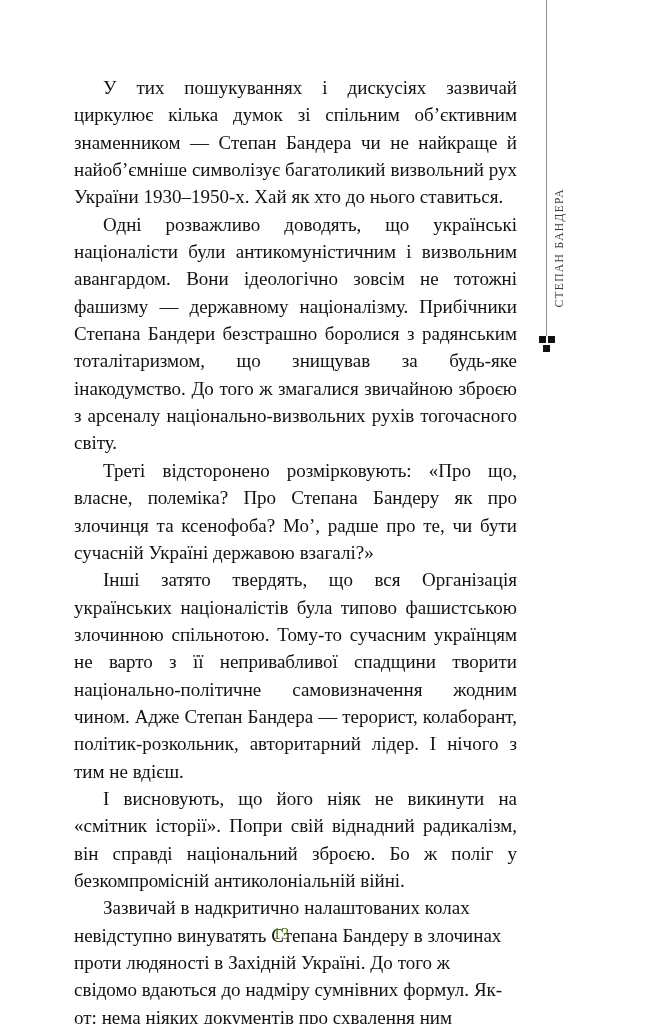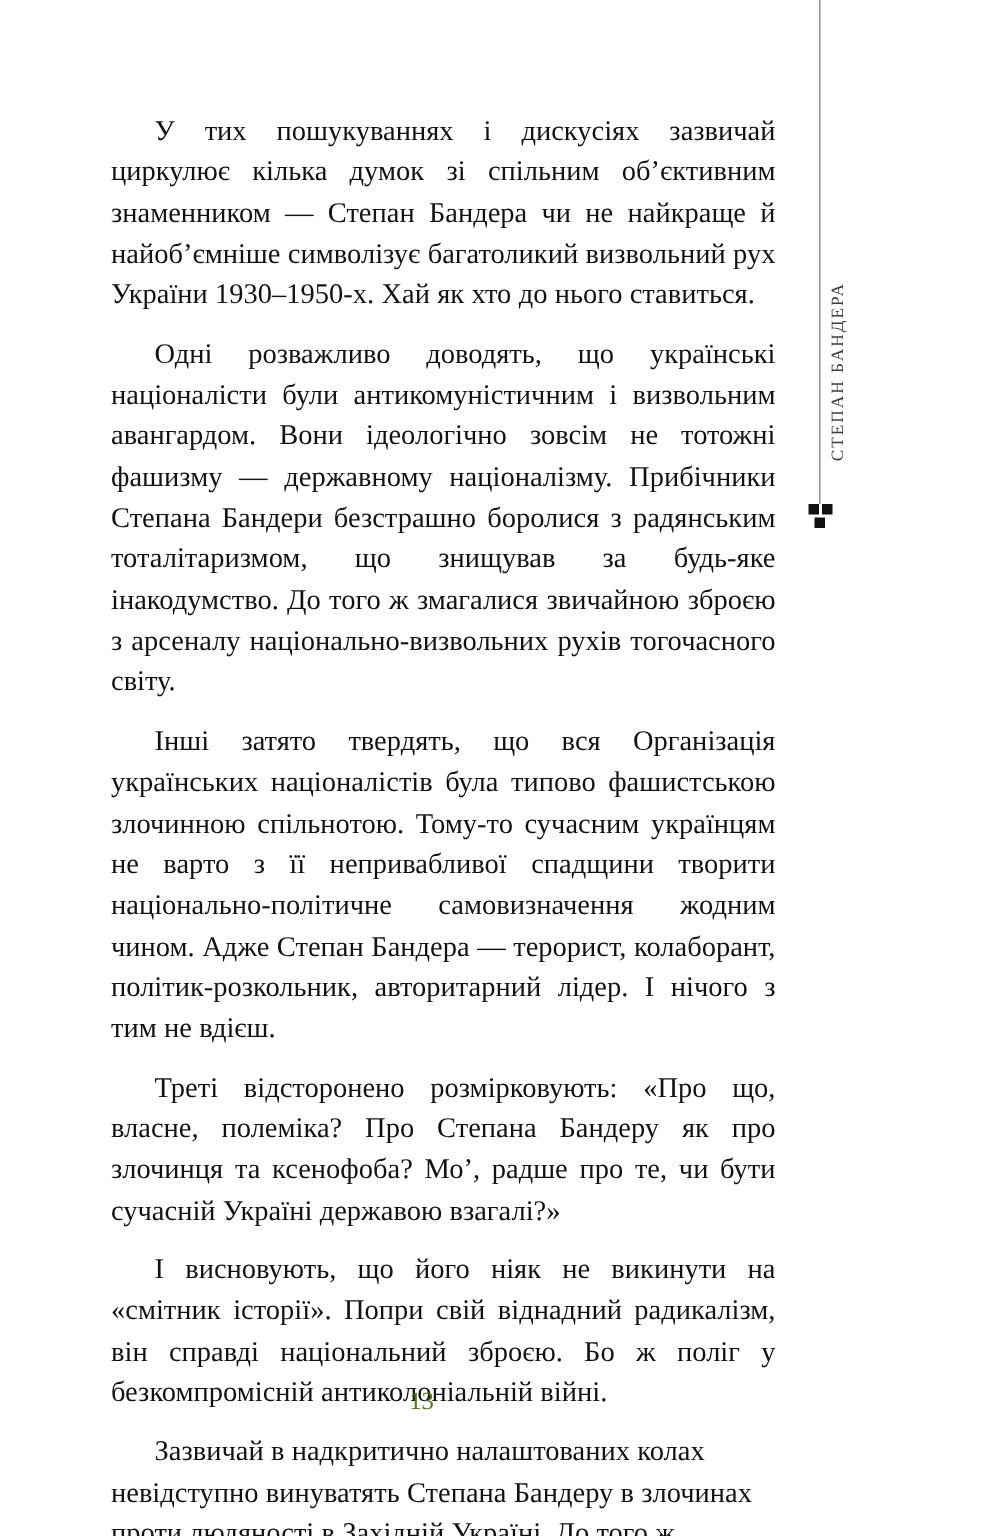--- a/index.html
+++ b/index.html
@@ -82,21 +82,21 @@
     margin: 0;
     font-size: 19px;
     line-height: 27.35px;
     text-align: justify;
     text-indent: 29px;
     color: #121212;
     hyphens: manual;
     -webkit-hyphens: manual;
     word-spacing: 0.1px;
   }
-  .para + .para { margin-top: 12px; }
+  .para + .para { margin-top: 0; }
   .para:last-child { text-align: left; }
 
   
   .folio {
     position: absolute;
     left: 0;
     top: 926px;
     width: 562px;
     text-align: center;
     font-size: 16.5px;
@@ -117,21 +117,21 @@
 
   <div class="ornament">
     <i class="sq-tl"></i>
     <i class="sq-tr"></i>
     <i class="sq-b"></i>
   </div>
 
   <div class="textblock">
     <p class="para">У тих пошукуваннях і дискусіях зазвичай циркулює кілька думок зі спільним об’єктивним знаменником — Степан Бандера чи не найкраще й найоб’ємніше символізує багатоликий визвольний рух України 1930–1950-х. Хай як хто до нього ставиться.</p>
     <p class="para">Одні розважливо доводять, що українські націоналісти були антикомуністичним і визвольним авангардом. Вони ідеологічно зовсім не тотожні фашизму — державному націоналізму. Прибічники Степана Бандери безстрашно боролися з радянським тоталітаризмом, що знищував за будь-яке інакодумство. До того ж змагалися звичайною зброєю з арсеналу національно-визвольних рухів тогочасного світу.</p>
+    <p class="para">Треті відсторонено розмірковують: «Про що, власне, полеміка? Про Степана Бандеру як про злочинця та ксенофоба? Мо’, радше про те, чи бути сучасній Україні державою взагалі?»</p>
     <p class="para">Інші затято твердять, що вся Організація українських націоналістів була типово фашистською злочинною спільнотою. Тому-то сучасним українцям не варто з її непривабливої спадщини творити національно-політичне самовизначення жодним чином. Адже Степан Бандера — терорист, колаборант, політик-розкольник, авторитарний лідер. І нічого з тим не вдієш.</p>
-    <p class="para">Треті відсторонено розмірковують: «Про що, власне, полеміка? Про Степана Бандеру як про злочинця та ксенофоба? Мо’, радше про те, чи бути сучасній Україні державою взагалі?»</p>
     <p class="para">І висновують, що його ніяк не викинути на «смітник історії». Попри свій віднадний радикалізм, він справді національний зброєю. Бо ж поліг у безкомпромісній антиколоніальній війні.</p>
     <p class="para">Зазвичай в надкритично налаштованих колах невідступно винуватять Степана Бандеру в злочинах проти людяності в Західній Україні. До того ж свідомо вдаються до надміру сумнівних формул. Як-от: нема ніяких документів про схвалення ним етнічних чисток, але ж після Другої світової війни їх і не визнав, і не засудив, і промовчав. Софістика та й годі.</p>
   </div>
 
   <div class="folio">13</div>
 
 </div>
 
 </body></html>

